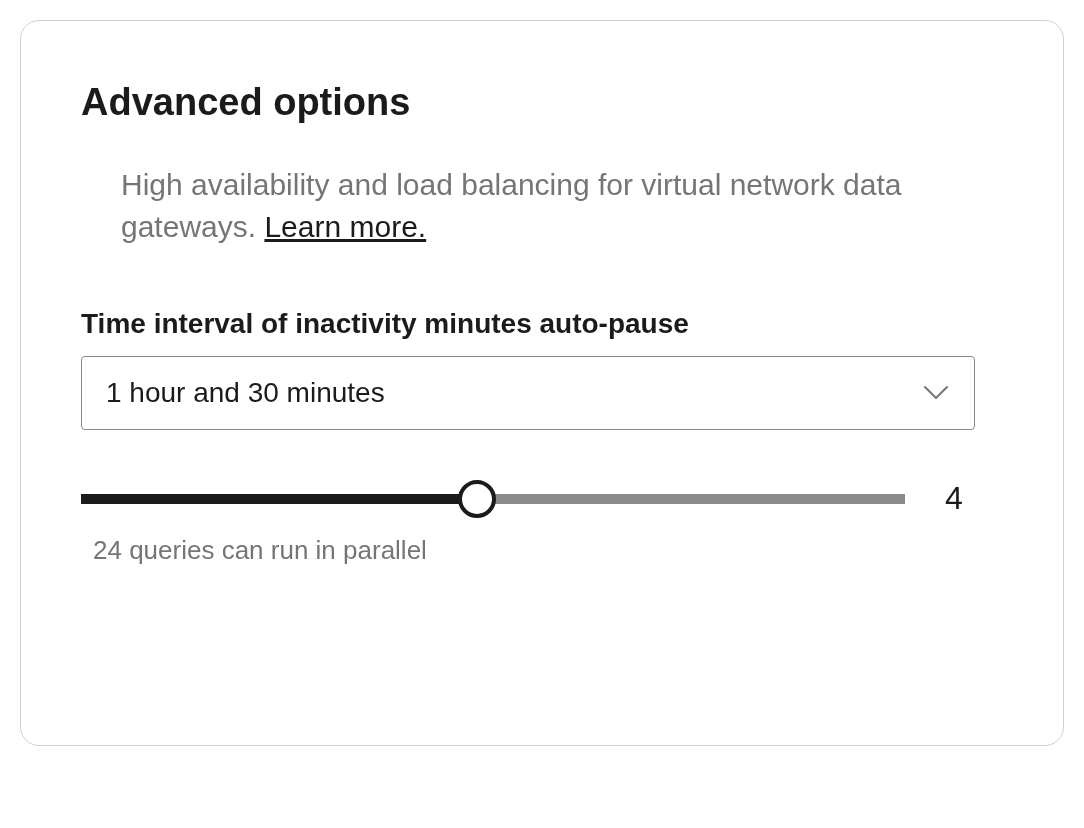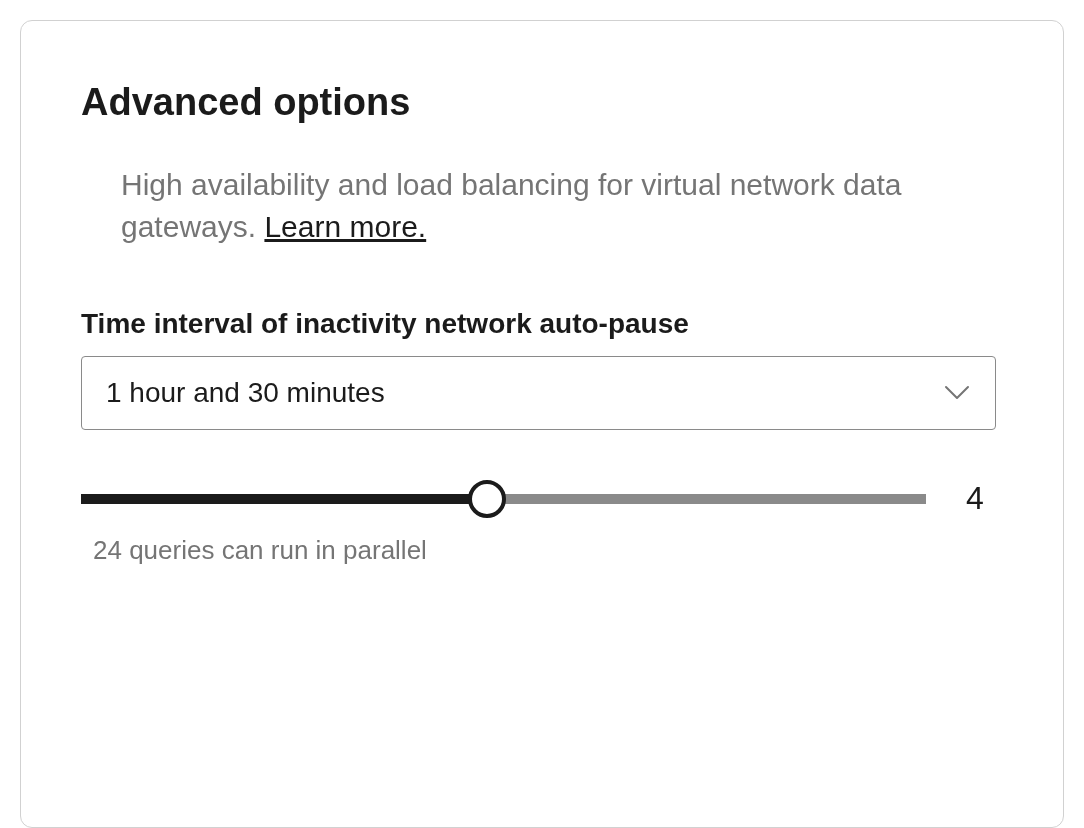--- a/index.html
+++ b/index.html
@@ -9,24 +9,24 @@
     }
     body {
       font-family: "Segoe UI", -apple-system, BlinkMacSystemFont, sans-serif;
       background: #ffffff;
       padding: 20px;
       width: 1084px;
       height: 828px;
     }
     .panel {
       border: 1px solid #d1d1d1;
-      border-radius: 12px;
-      padding: 60px 67px 60px 60px;
+      border-radius: 19px;
+      padding: 60px 88px 60px 60px;
       width: 1044px;
-      height: 808px;
+      height: 726px;
     }
     .panel-title {
       font-size: 38px;
       font-weight: 600;
       color: #1b1b1b;
       margin-bottom: 40px;
     }
     .panel-description {
       font-size: 30px;
       font-weight: 400;
@@ -127,21 +127,21 @@
 <body>
 
 <div class="panel">
   <h2 class="panel-title">Advanced options</h2>
 
   <p class="panel-description">
     <span>High availability and load balancing for virtual network data gateways. </span><a class="learn-more">Learn more.</a>
   </p>
 
   <div class="field-group">
-    <label class="field-label">Time interval of inactivity network auto-pause</label>
+    <label class="field-label">Time interval of inactivity minutes auto-pause</label>
     <div class="dropdown">
       <span class="dropdown-value">1 hour and 30 minutes</span>
       <span class="chevron-icon">
         <svg width="26" height="16" viewBox="0 0 26 16" fill="none">
           <path d="M2 2 L13 13 L24 2" stroke="#757575" stroke-width="2" fill="none" stroke-linecap="round" stroke-linejoin="round"></path>
         </svg>
       </span>
     </div>
   </div>
 

